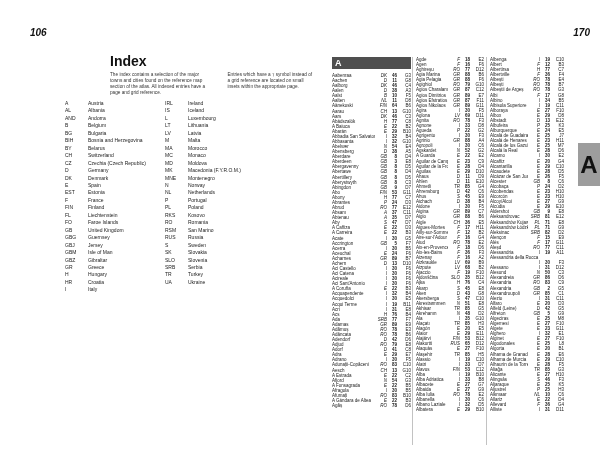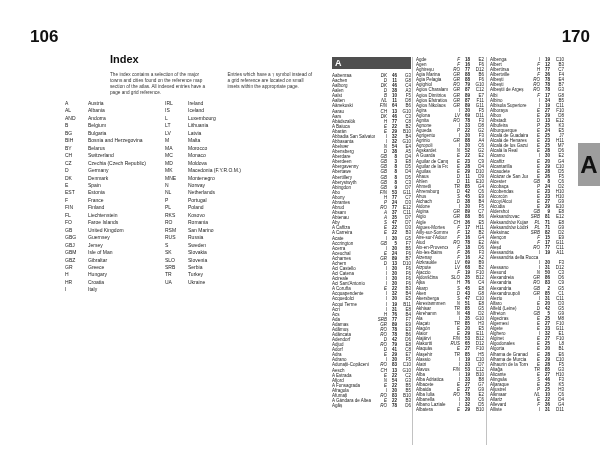--- a/index.html
+++ b/index.html
@@ -3,25 +3,25 @@
 <meta charset="utf-8">
 <style>
   html,body{margin:0;padding:0;}
   body{
     width:600px;height:452px;position:relative;overflow:hidden;
     background:#ffffff;color:#1a1a1a;
     font-family:"Liberation Sans","DejaVu Sans",sans-serif;
   }
   .abs{position:absolute;}
   
-  .pagenum{font-size:17px;font-weight:bold;color:#111;}
+  .pagenum{font-size:10px;font-weight:bold;color:#111;font-style:italic;}
   #pagenum-left{left:30px;top:27px;}
   #pagenum-right{right:10px;top:27px;}
   
-  #index-title{left:110px;top:53px;font-size:11px;font-weight:bold;color:#111;}
+  #index-title{left:110px;top:53px;font-size:14px;font-weight:bold;color:#111;}
   #intro-row{left:110px;top:72px;width:205px;display:flex;gap:18px;}
   .intro-par{font-size:4.7px;line-height:6px;color:#333;}
   #intro-par-1{width:150px;}
   #intro-par-2{width:132px;}
   
   #country-table{left:65px;top:100px;width:250px;display:flex;}
   .cc-col{width:100px;}
   #cc-col2{margin-left:0px;}
   .cc-row{display:flex;line-height:7.45px;font-size:5px;color:#222;}
   .cc-code{width:23px;flex:none;}

